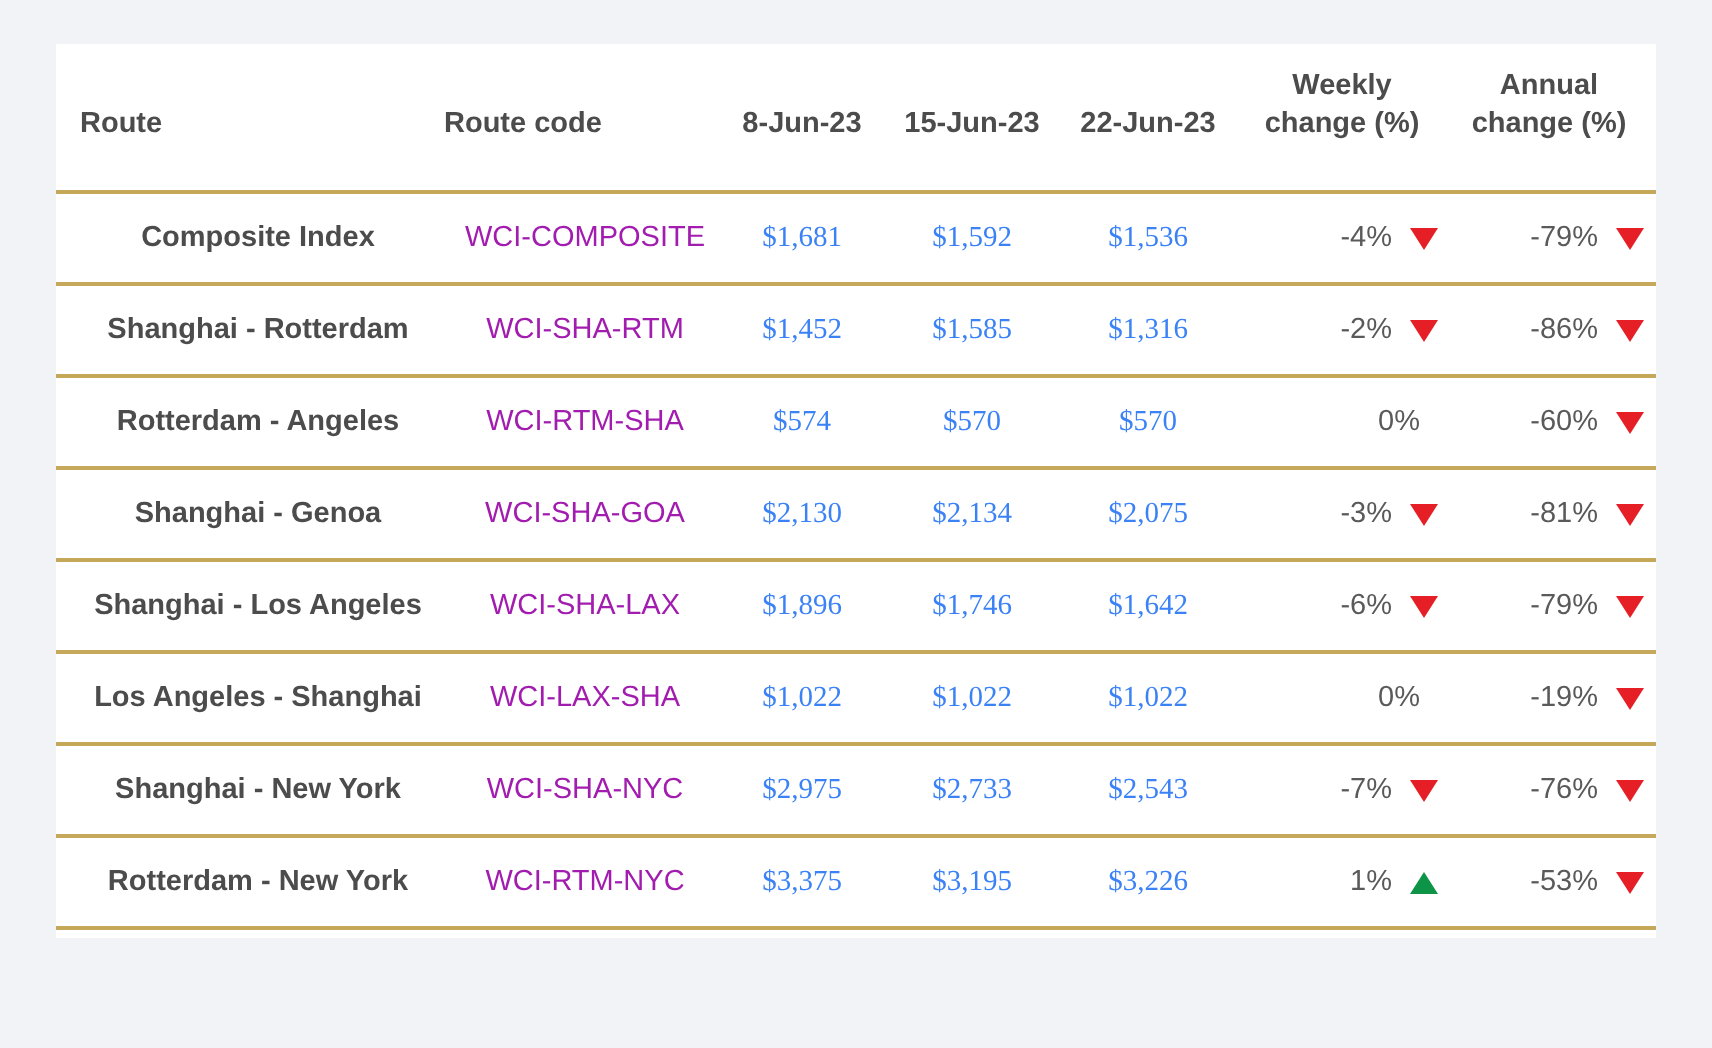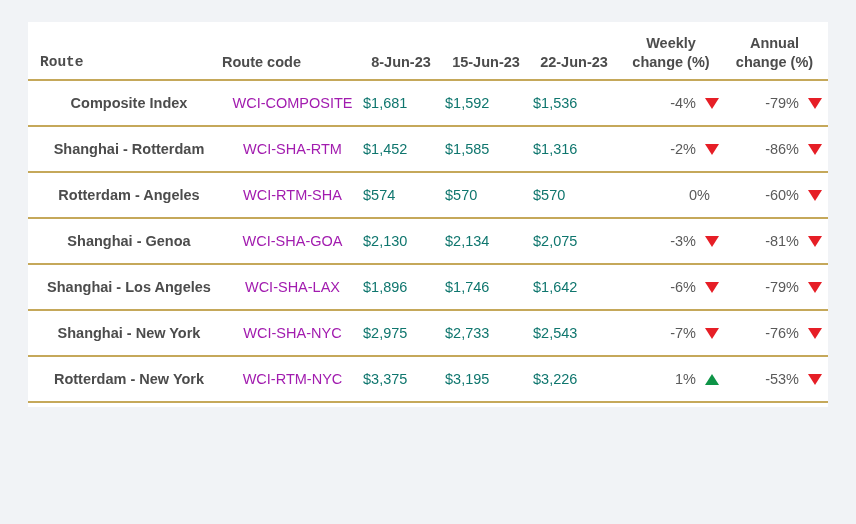--- a/index.html
+++ b/index.html
@@ -37,31 +37,30 @@
   table.wci col.c-d1         { width: 82px; }
   table.wci col.c-d2         { width: 88px; }
   table.wci col.c-d3         { width: 88px; }
   table.wci col.c-weekly     { width: 104px; }
   table.wci col.c-annual     { width: 103px; }
 
   thead th {
     font-size: 14.5px;
     font-weight: bold;
     color: #4c4c4c;
-    padding: 0 0 8px 0;
+    padding: 0 0 24px 0;
     vertical-align: bottom;
     line-height: 1.28;
     border-bottom: 2px solid #c5a85a;
     background: #ffffff;
   }
   thead th.h-route {
     text-align: left;
     padding-left: 12px;
     padding-top: 18px;
-    font-family: Liberation Mono, monospace;
   }
   thead th.h-code {
     text-align: left;
     padding-left: 4px;
     padding-top: 18px;
   }
   thead th.h-num {
     padding-right: 6px;
     padding-top: 18px;
   }
@@ -93,23 +92,24 @@
     color: #4c4c4c;
     text-align: center;
     padding-left: 12px;
   }
   td.t-code {
     color: #a21caf;
     text-align: center;
     padding-left: 4px;
   }
   td.t-num {
-    text-align: left;
+    text-align: center;
     padding-right: 6px;
-    color: #0f766e;
+    color: #3b82f6;
+    font-family: Liberation Serif, serif;
   }
   td.t-chg {
     text-align: right;
     padding-right: 6px;
   }
   .chgwrap {
     display: inline-flex;
     align-items: center;
     justify-content: flex-end;
     gap: 9px;
@@ -242,20 +242,34 @@
             <td class="t-chg"><span class="chgwrap">
                 <span class="chgval">-6%</span>
                 <span class="arrow down"></span>
               </span></td>
             <td class="t-chg"><span class="chgwrap">
                 <span class="chgval">-79%</span>
                 <span class="arrow down"></span>
               </span></td>
           </tr>
           <tr>
+            <td class="t-route">Los Angeles - Shanghai</td>
+            <td class="t-code">WCI-LAX-SHA</td>
+            <td class="t-num">$1,022</td>
+            <td class="t-num">$1,022</td>
+            <td class="t-num">$1,022</td>
+            <td class="t-chg"><span class="chgwrap noarrow">
+                <span class="chgval">0%</span>
+              </span></td>
+            <td class="t-chg"><span class="chgwrap">
+                <span class="chgval">-19%</span>
+                <span class="arrow down"></span>
+              </span></td>
+          </tr>
+          <tr>
             <td class="t-route">Shanghai - New York</td>
             <td class="t-code">WCI-SHA-NYC</td>
             <td class="t-num">$2,975</td>
             <td class="t-num">$2,733</td>
             <td class="t-num">$2,543</td>
             <td class="t-chg"><span class="chgwrap">
                 <span class="chgval">-7%</span>
                 <span class="arrow down"></span>
               </span></td>
             <td class="t-chg"><span class="chgwrap">

